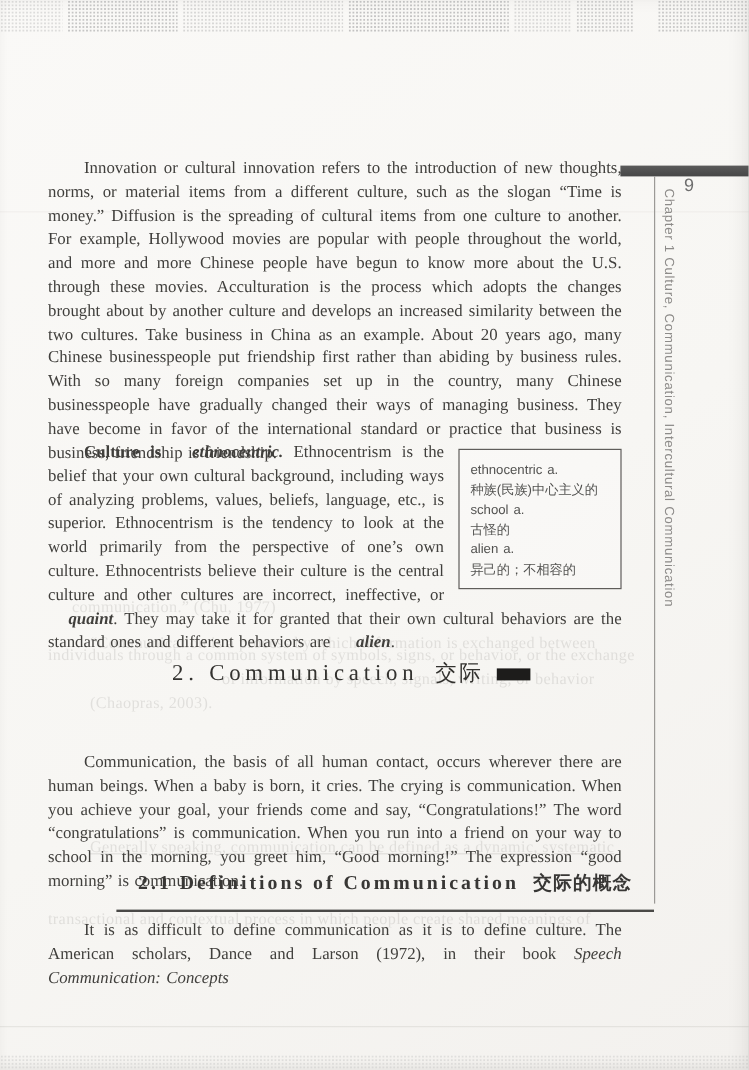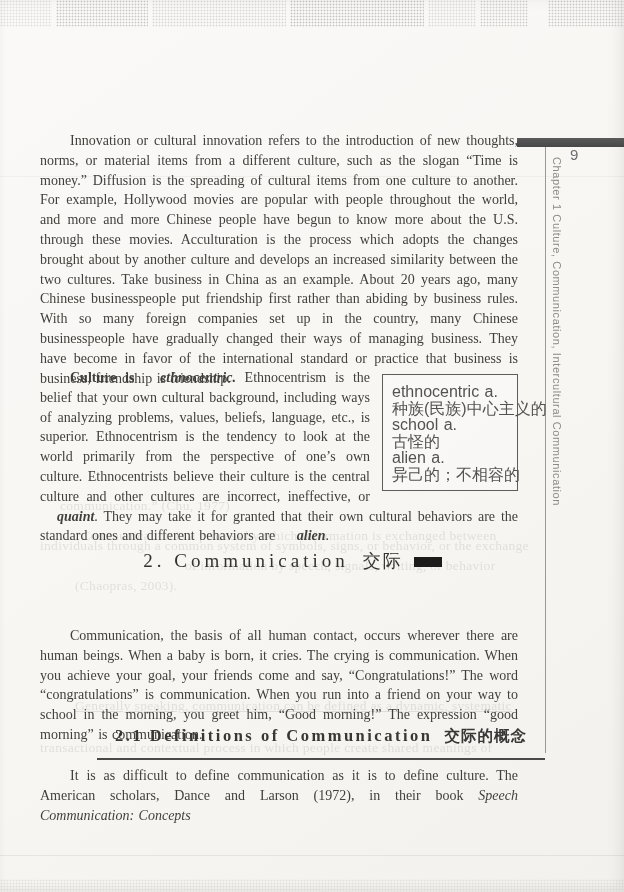--- a/index.html
+++ b/index.html
@@ -42,21 +42,21 @@
   .run-i{font-style:italic;}
   .run-bi{font-weight:bold;font-style:italic;padding-left:17px;}
   #p1{top:131px;}
   #p2{top:368px;}
   #p3{top:582px;margin-top:44px;}
   #p4{top:766px;}
   
   #vocab-box{
     float:right;width:116px;margin:6px 0 12px 12px;
     border:1px solid #5f5d5a;padding:9px 9px 7px 9px;
-    font-family:"Liberation Sans",sans-serif;font-size:16px;line-height:16.5px;
+    font-family:"Liberation Sans",sans-serif;font-size:11px;line-height:16.5px;
     color:#525250;text-indent:0;text-align:left;background:rgba(255,255,255,0.25);
   }
   .vocab-term{white-space:nowrap;}
   .vocab-def{white-space:nowrap;}
   
   #h2-heading{
     position:absolute;left:40px;top:549px;width:505px;
     text-align:center;white-space:nowrap;color:#33322f;
   }
   #h2-heading .h2-en{font-size:19px;letter-spacing:4px;}
@@ -87,21 +87,21 @@
   <div class="hairline" style="top:176px;opacity:.5"></div>
   <div class="hairline" style="top:855px"></div>
 
   <div id="ghost-layer">
       <div class="ghost-line" style="left: 60px; top: 498px;">communication.” (Chu, 1977)</div>
       <div class="ghost-line" style="left: 75px; top: 528px;">“Communication is a process by which information is exchanged between</div>
       <div class="ghost-line" style="left: 40px; top: 538px;">individuals through a common system of symbols, signs, or behavior, or the exchange</div>
       <div class="ghost-line" style="left: 185px; top: 558px;">of information by speech, signals, writing, or behavior</div>
       <div class="ghost-line" style="left: 75px; top: 578px;">(Chaopras, 2003).</div>
       <div class="ghost-line" style="left: 75px; top: 698px; text-decoration: underline;">Generally speaking, communication can be defined as a dynamic, systematic</div>
-      <div class="ghost-line" style="left: 40px; top: 740px; text-align: center;">transactional and contextual process in which people create shared meanings of</div>
+      <div class="ghost-line" style="left: 40px; top: 758px; text-align: center;">transactional and contextual process in which people create shared meanings of</div>
     </div>
 
   <div id="tab-bar"></div>
   <div id="side-rule"></div>
   <div id="page-number">9</div>
   <div id="side-title">Chapter 1 Culture, Communication, Intercultural Communication</div>
 
   <div id="p1" class="para"><span class="run-r">Innovation or cultural innovation refers to the introduction of new thoughts, norms, or material items from a different culture, such as the slogan “Time is money.” Diffusion is the spreading of cultural items from one culture to another. For example, Hollywood movies are popular with people throughout the world, and more and more Chinese people have begun to know more about the U.S. through these movies. Acculturation is the process which adopts the changes brought about by another culture and develops an increased similarity between the two cultures. Take business in China as an example. About 20 years ago, many Chinese businesspeople put friendship first rather than abiding by business rules. With so many foreign companies set up in the country, many Chinese businesspeople have gradually changed their ways of managing business. They have become in favor of the international standard or practice that business is business, friendship is friendship.</span></div>
 
   <div id="p2" class="para">

